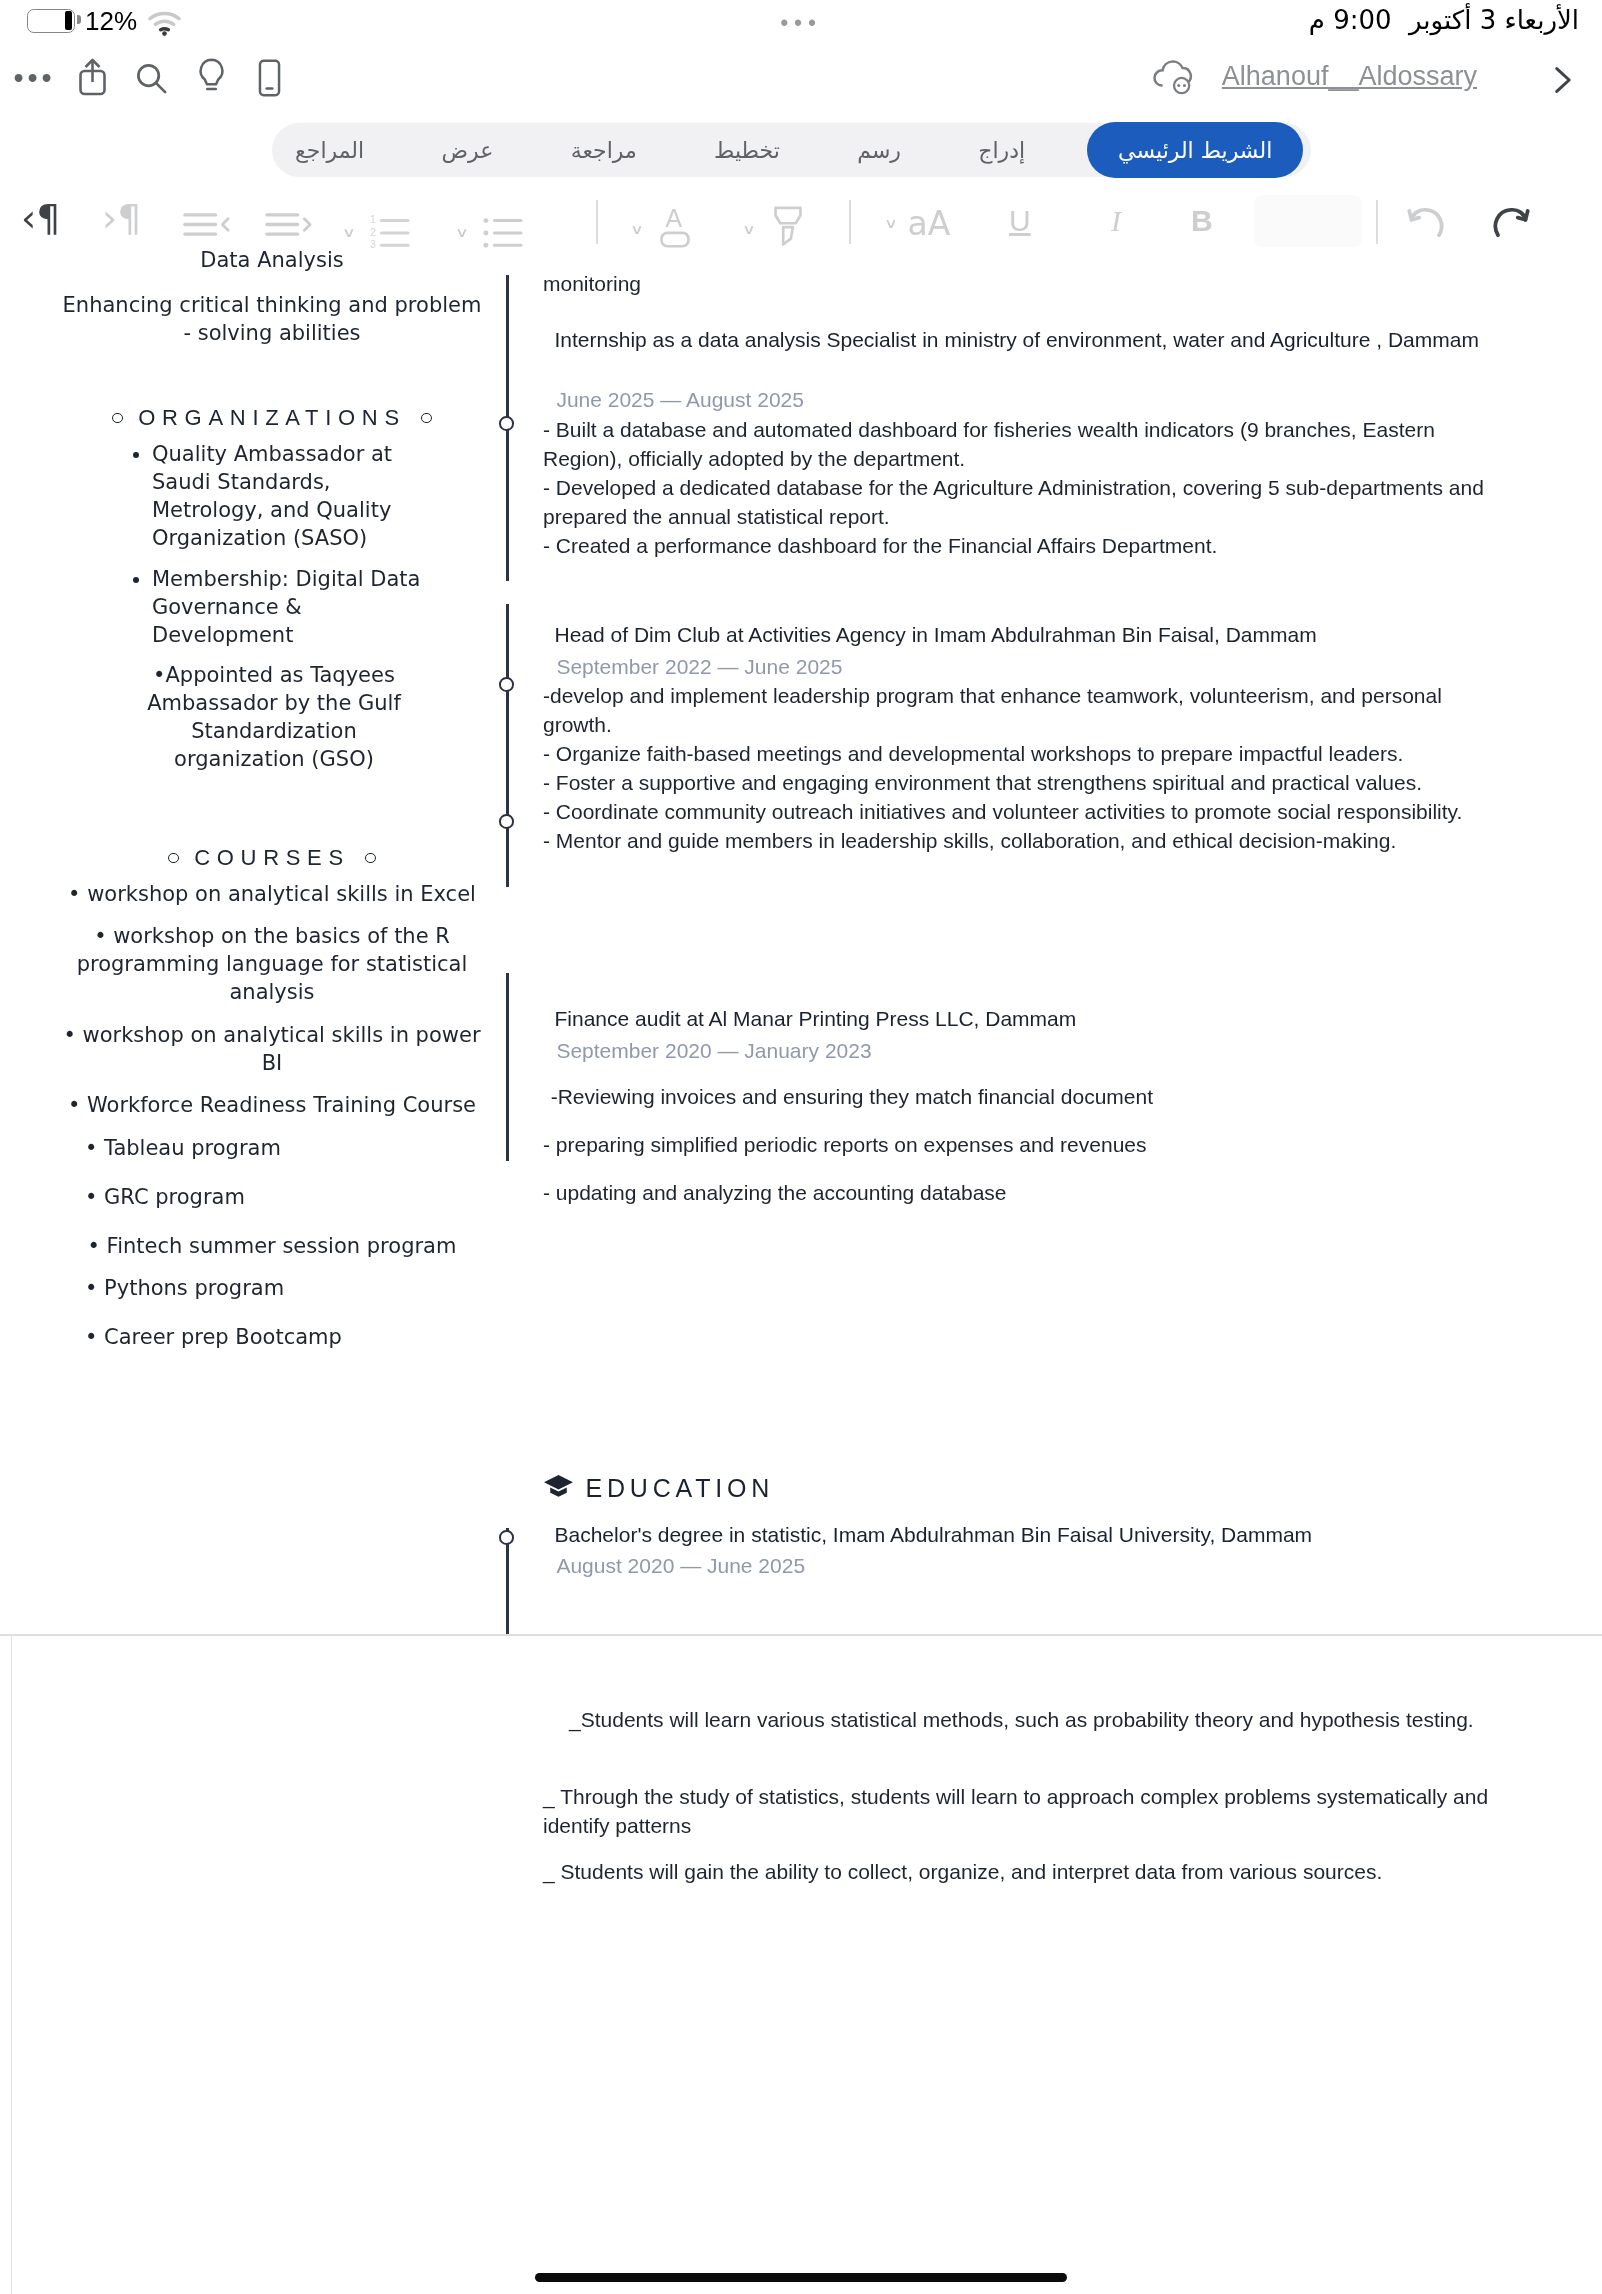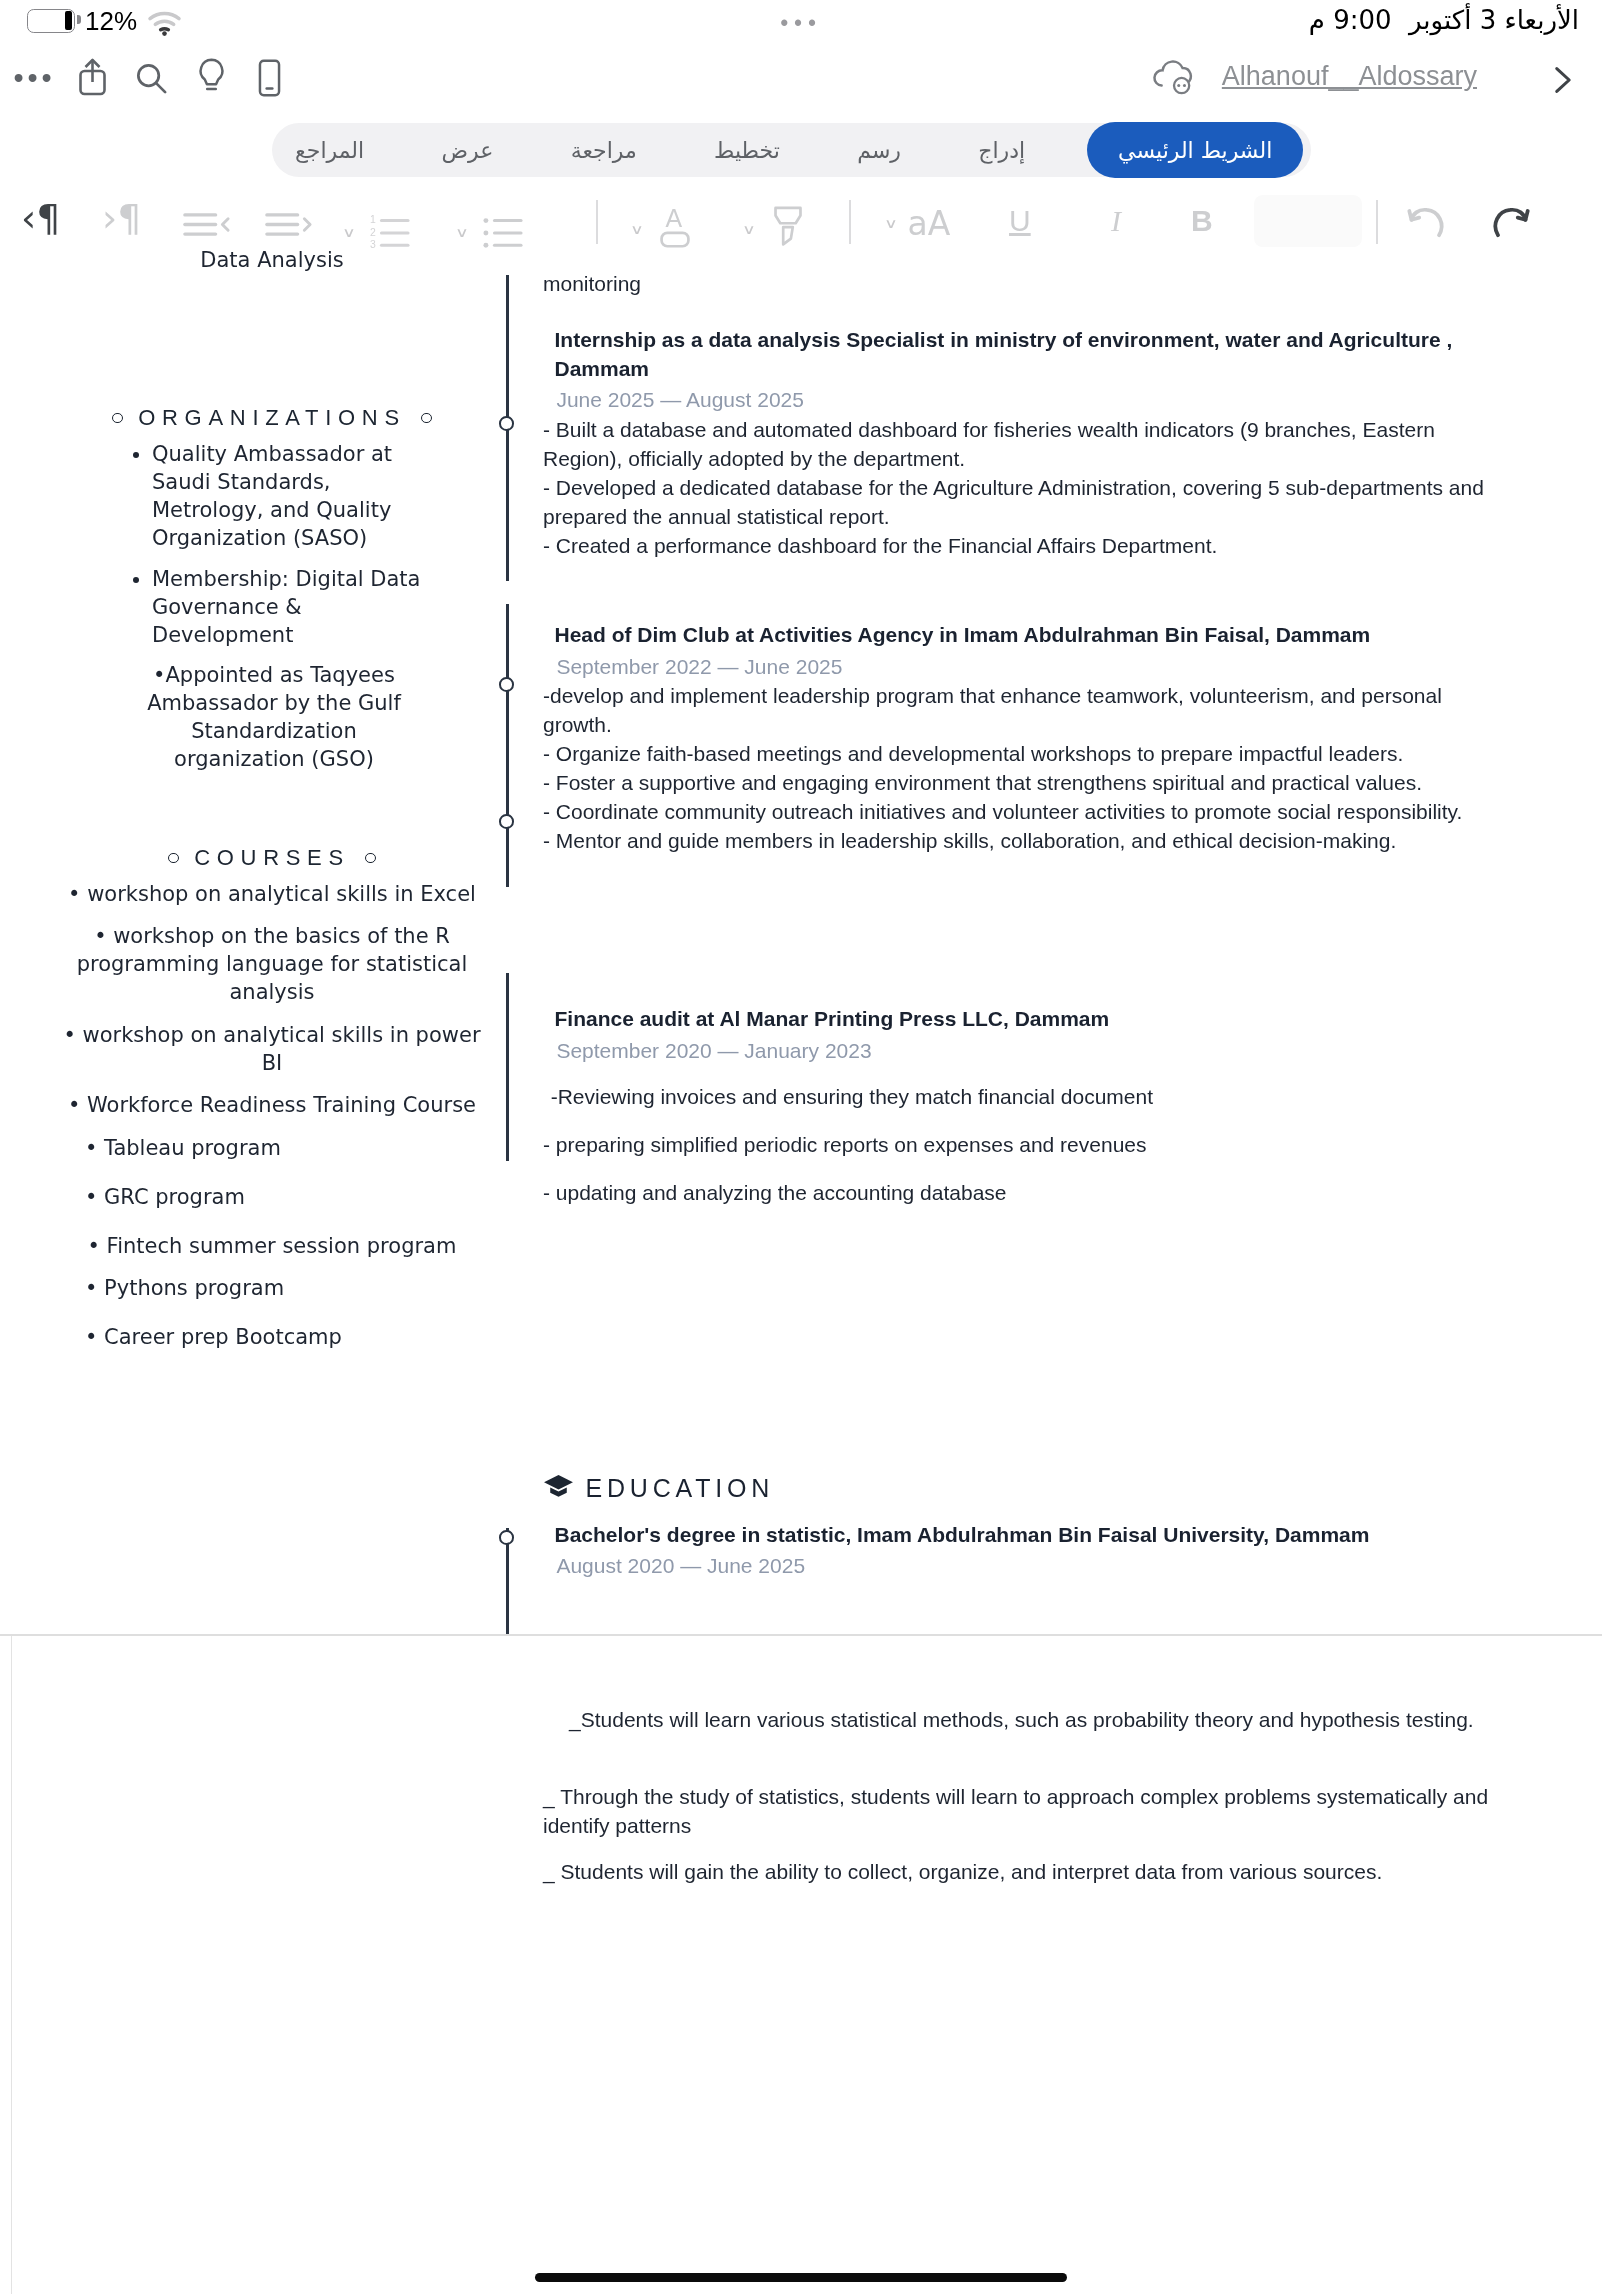--- a/index.html
+++ b/index.html
@@ -49,21 +49,21 @@
   .ring{width:8.6px;height:8.6px;border:1.9px solid #1c2531;border-radius:50%;flex:0 0 auto;}
   .org-list{margin:0;padding:0 0 0 94px;text-align:left;list-style:disc;}
   .org-list li{width:288px;margin-bottom:12.5px;}
   .org-list li.tight{list-style:none;text-align:center;width:298px;margin-left:-27px;}
   .org-list li.tight::before{content:"•";}
   .course{margin:0 0 14.4px 0;}
   .course::before{content:"• ";}
   .course.left{text-align:left;padding-left:27px;}
 
   .rc{position:absolute;left:543px;width:961px;font-size:21px;line-height:29px;color:#1e2531;}
-  .rc-title{font-weight:bold;padding-left:11.5px;color:#1a2230;}
+  .rc-title{font-weight:normal;padding-left:11.5px;color:#1a2230;}
   .rc-date{padding-left:13.4px;color:#8f99ab;}
   .rc p{margin:0;}
   .gap-p p{margin-bottom:19px;}
   .edu-head{display:flex;align-items:center;gap:11.5px;font-size:25px;letter-spacing:4.8px;font-weight:500;color:#1a2230;}
 
   .tl-seg{position:absolute;left:506px;width:2.9px;background:#2a3442;}
   .tl-dot{position:absolute;left:499px;width:10.6px;height:10.6px;border:2.9px solid #2a3442;border-radius:50%;background:#fff;}
 
   .page-break-h{position:absolute;left:0;right:0;top:1634px;height:1.9px;background:#dedede;}
   .page-edge-v{position:absolute;left:10.6px;top:1636px;bottom:0;width:1.9px;background:#e3e3e3;}
@@ -247,20 +247,23 @@
     <div class="tl-seg" style="top:348px;height:283px;"></div>
     <div class="tl-seg" style="top:717px;height:188px;"></div>
     <div class="tl-seg" style="top:1272px;height:108px;"></div>
     <div class="tl-dot" style="top:160px;"></div>
     <div class="tl-dot" style="top:421px;"></div>
     <div class="tl-dot" style="top:558px;"></div>
     <div class="tl-dot" style="top:1274px;"></div>
 
     <div class="lc" style="top:-9.6px;">
       <span>Data Analysis</span>
+    </div>
+    <div class="lc" style="top:35px;">
+      <span>Enhancing critical thinking and problem - solving abilities</span>
     </div>
     <div class="lc sec-head" style="top:148px;">
       <span class="ring"></span>
       <span>ORGANIZATIONS</span>
       <span class="ring"></span>
     </div>
     <ul class="lc org-list" style="top:184px;">
       <li>Quality Ambassador at Saudi Standards, Metrology, and Quality Organization (SASO)</li>
       <li>Membership: Digital Data Governance &amp; Development</li>
       <li class="tight">Appointed as Taqyees Ambassador by the Gulf Standardization organization (GSO)</li>

